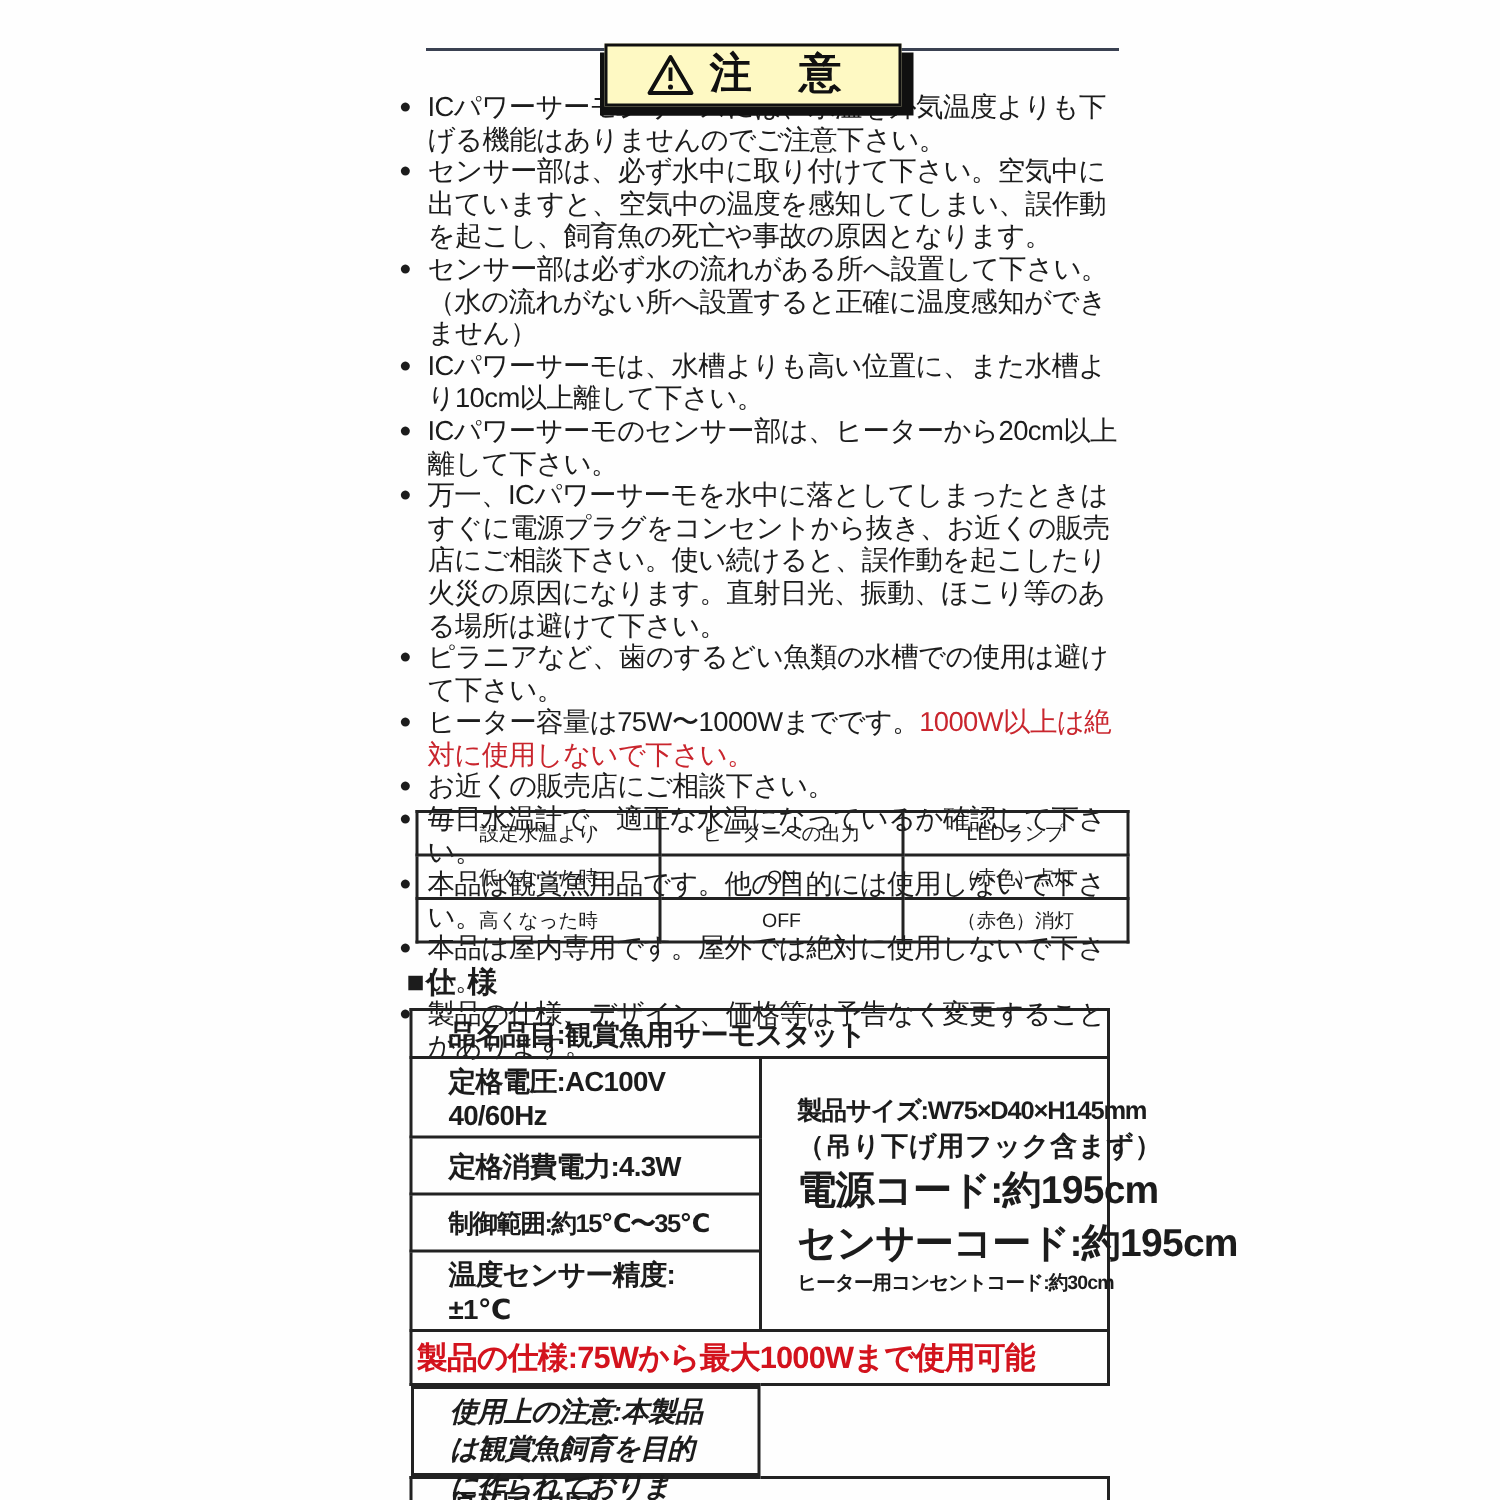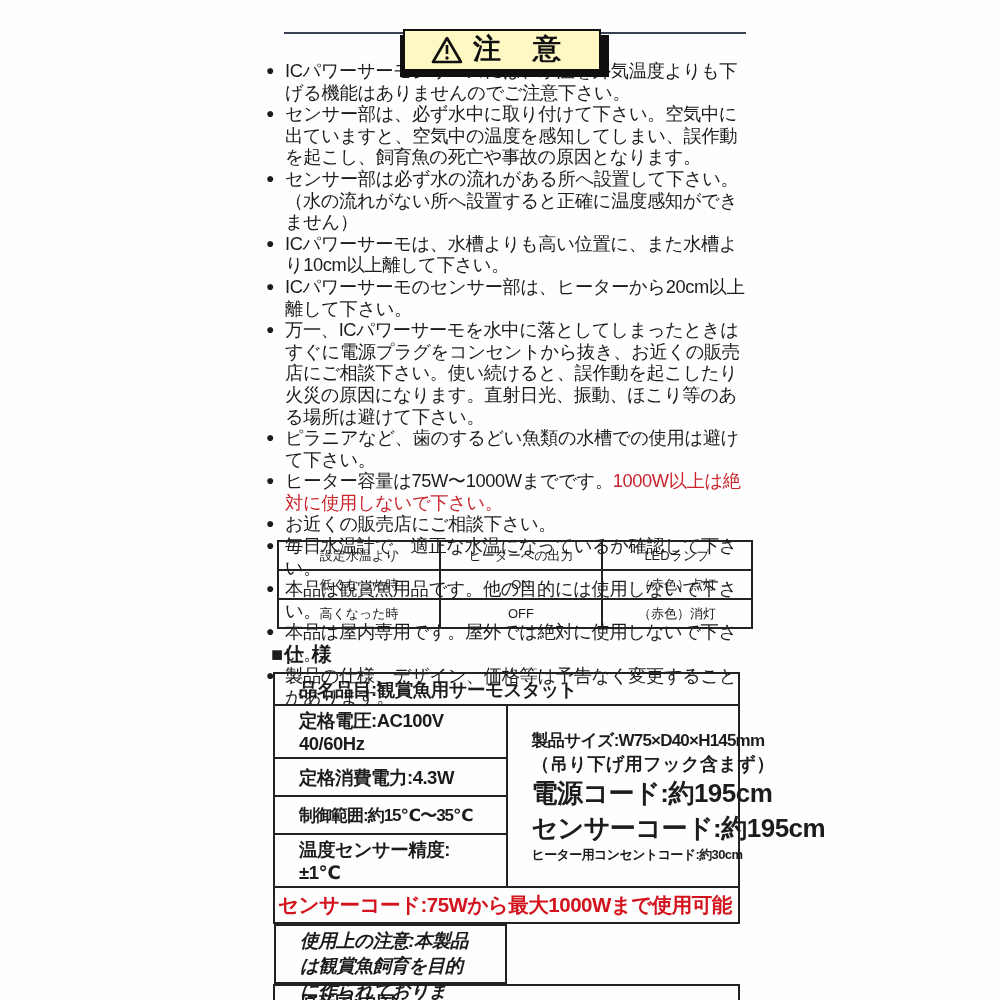--- a/index.html
+++ b/index.html
@@ -161,21 +161,21 @@
       <tr class="lrow">
         <td>定格消費電力:4.3W</td>
       </tr>
       <tr class="lrow">
         <td class="cond">制御範囲:約15℃〜35℃</td>
       </tr>
       <tr class="lrow">
         <td>温度センサー精度:±1℃</td>
       </tr>
       <tr class="heater-row">
-        <td colspan="2">センサーコード:75Wから最大1000Wまで使用可能</td>
+        <td colspan="2">製品の仕様:75Wから最大1000Wまで使用可能</td>
       </tr>
       <tr class="two-line">
         <td colspan="2" class="hang usage">
           <span>
             <span>使用上の注意:</span><span>本製品は観賞魚飼育を目的に作られております。</span>
           </span>
           <span class="ind">他の用途にはご使用にならないでください。</span>
         </td>
       </tr>
       <tr class="origin-row">

